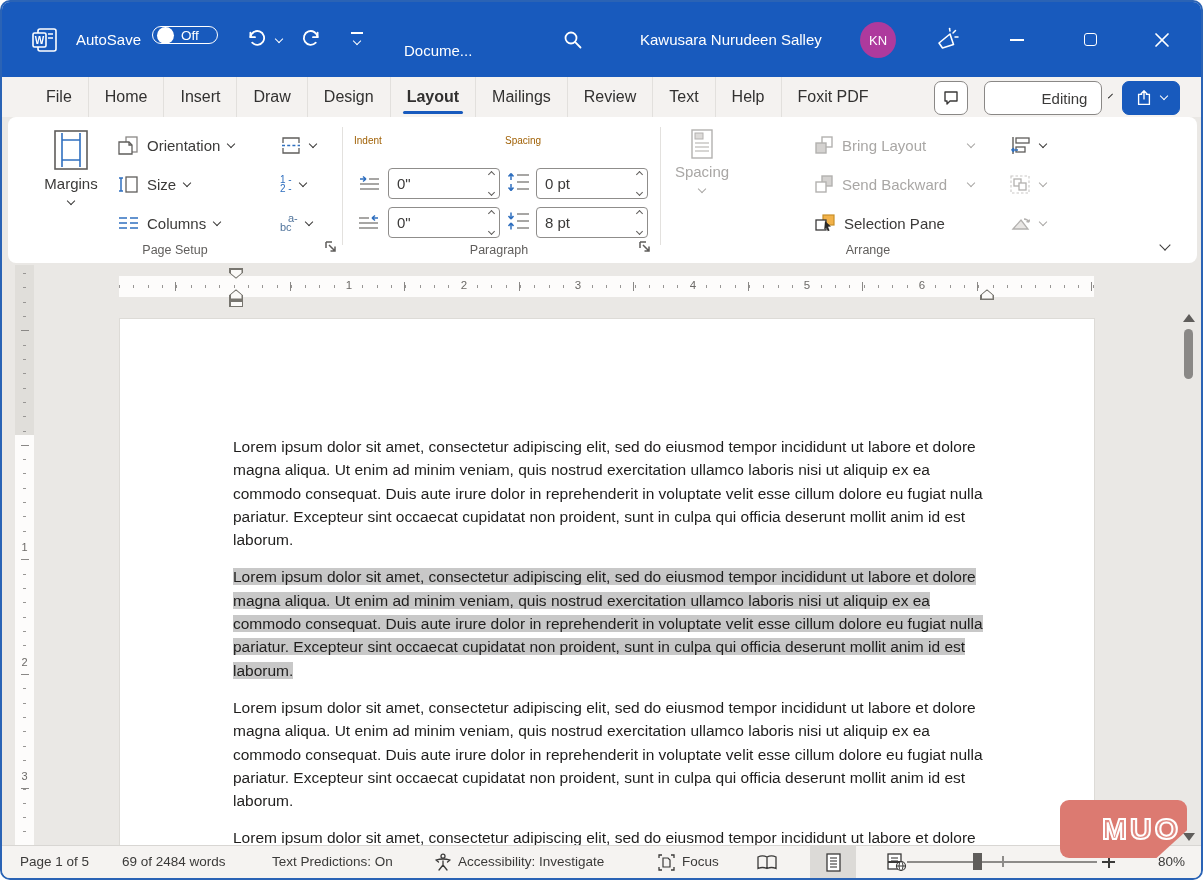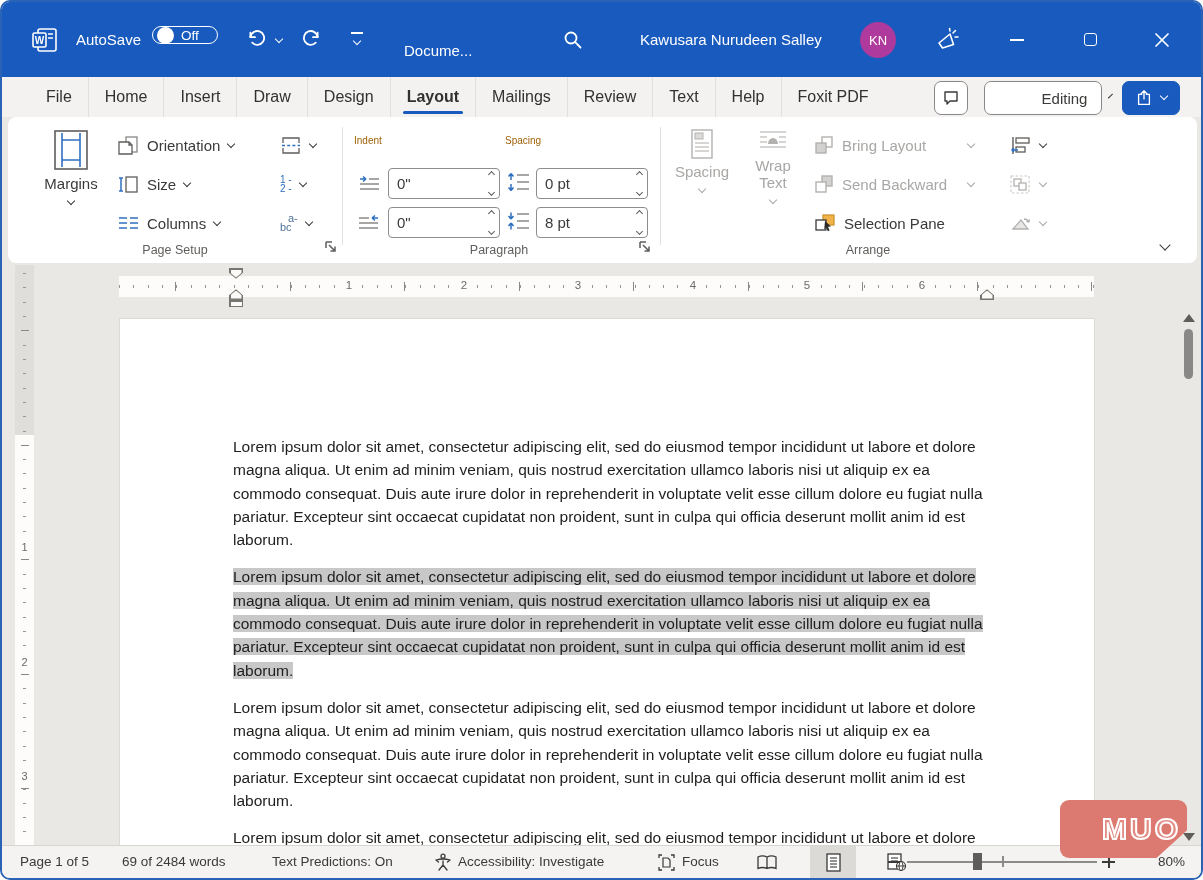--- a/index.html
+++ b/index.html
@@ -332,35 +332,20 @@
       <svg width="24" height="30" viewBox="0 0 24 30">
         <rect x="2" y="1" width="20" height="28" fill="#fff" stroke="#b3b1af" stroke-width="1.4"></rect>
         <rect x="5" y="4" width="8" height="6" fill="#dddbd9" stroke="#b3b1af" stroke-width="1"></rect>
         <line x1="5" y1="14" x2="19" y2="14" stroke="#c9c7c5" stroke-width="1.4"></line>
         <line x1="5" y1="18" x2="19" y2="18" stroke="#c9c7c5" stroke-width="1.4"></line>
         <line x1="5" y1="22" x2="19" y2="22" stroke="#c9c7c5" stroke-width="1.4"></line>
       </svg>
       <span>Spacing</span>
       <span class="chev"></span>
     </div>
-    <div class="bigbtn disabled" style="left:734px;width:62px">
-      <svg width="28" height="24" viewBox="0 0 28 24">
-        <g stroke="#c9c7c5" stroke-width="1.5">
-          <line x1="1" y1="3" x2="27" y2="3"></line>
-          <line x1="1" y1="8" x2="8" y2="8"></line>
-            <line x1="20" y1="8" x2="27" y2="8"></line>
-          <line x1="1" y1="13" x2="8" y2="13"></line>
-            <line x1="20" y1="13" x2="27" y2="13"></line>
-          <line x1="1" y1="18" x2="27" y2="18"></line>
-        </g>
-        <path d="M9 15 a5 6 0 0 1 10 0 z" fill="#b3b1af"></path>
-      </svg>
-      <span style="width:46px">Wrap Text</span>
-      <span class="chev"></span>
-    </div>
     <div class="rows" style="left:806px;top:11px">
       <div class="menurow disabled">
         <svg width="20" height="19" viewBox="0 0 20 19">
           <rect x="8" y="1" width="10" height="10" fill="none" stroke="#b3b1af" stroke-width="1.4"></rect>
           <rect x="2" y="7" width="10" height="10" fill="#d4d2d0" stroke="#b3b1af" stroke-width="1.4"></rect>
         </svg>
         <span style="width:118px">Bring Layout</span>
         <span class="chev" style="margin-top:-3px"></span>
       </div>
       <div class="menurow disabled">

